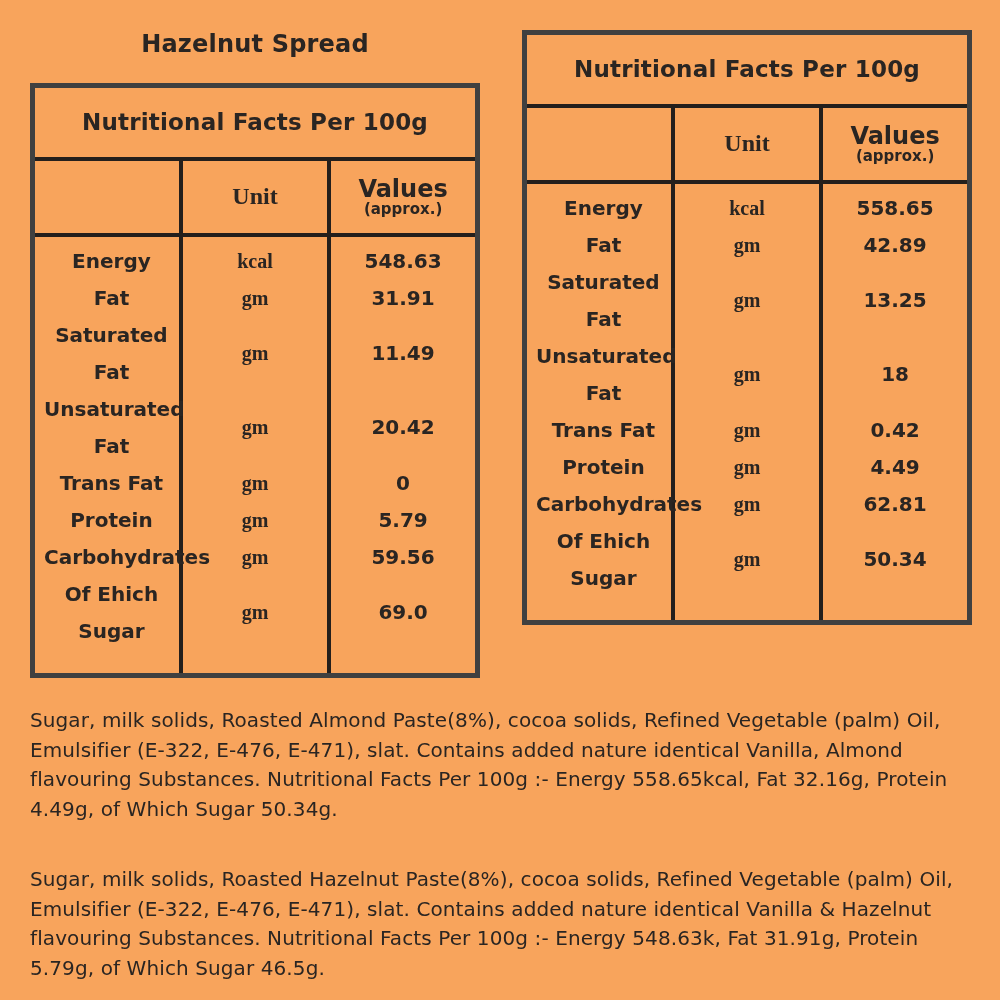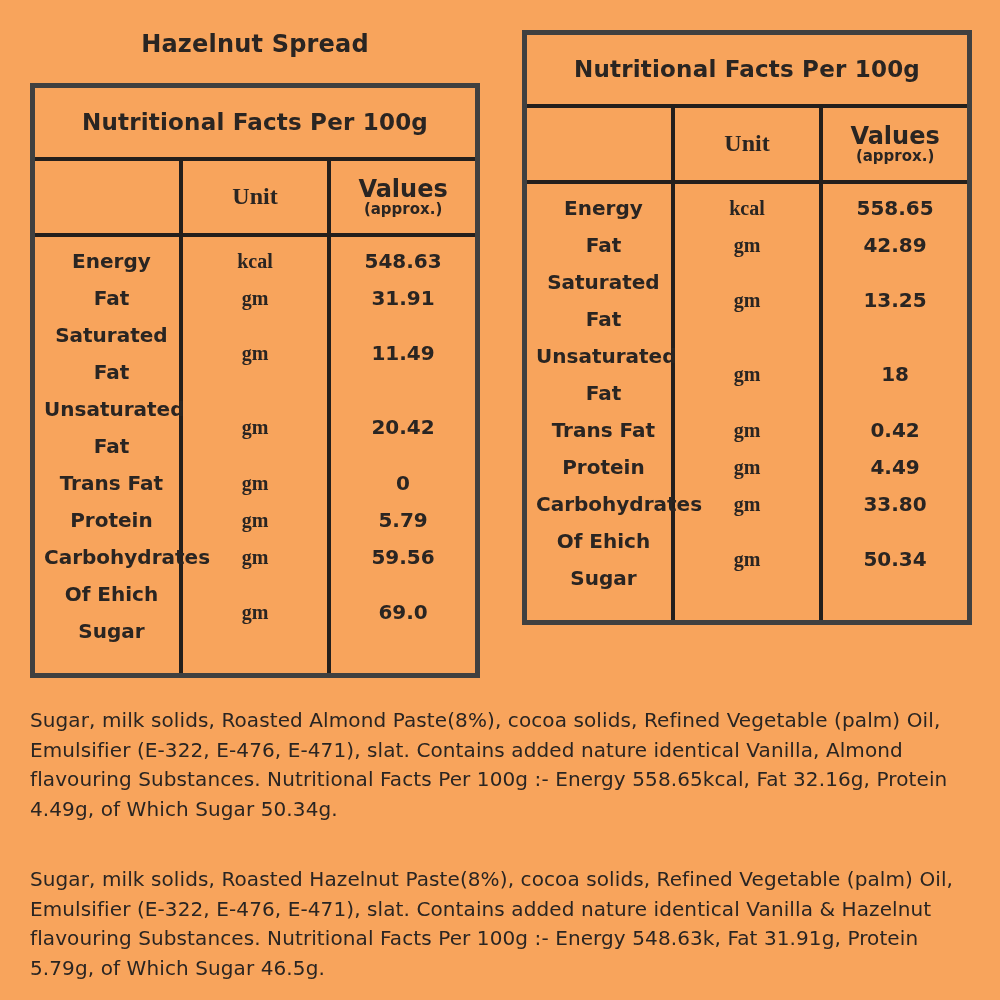--- a/index.html
+++ b/index.html
@@ -194,21 +194,21 @@
               <td class="c3">0.42</td>
             </tr>
             <tr>
               <td class="c1">Protein</td>
               <td class="c2">gm</td>
               <td class="c3">4.49</td>
             </tr>
             <tr>
               <td class="c1">Carbohydrates</td>
               <td class="c2">gm</td>
-              <td class="c3">33.80</td>
+              <td class="c3">62.81</td>
             </tr>
             <tr>
               <td class="c1">Of Ehich Sugar</td>
               <td class="c2">gm</td>
               <td class="c3">50.34</td>
             </tr>
             <tr class="spacer">
               <td class="c1"></td>
               <td class="c2"></td>
               <td class="c3"></td>

